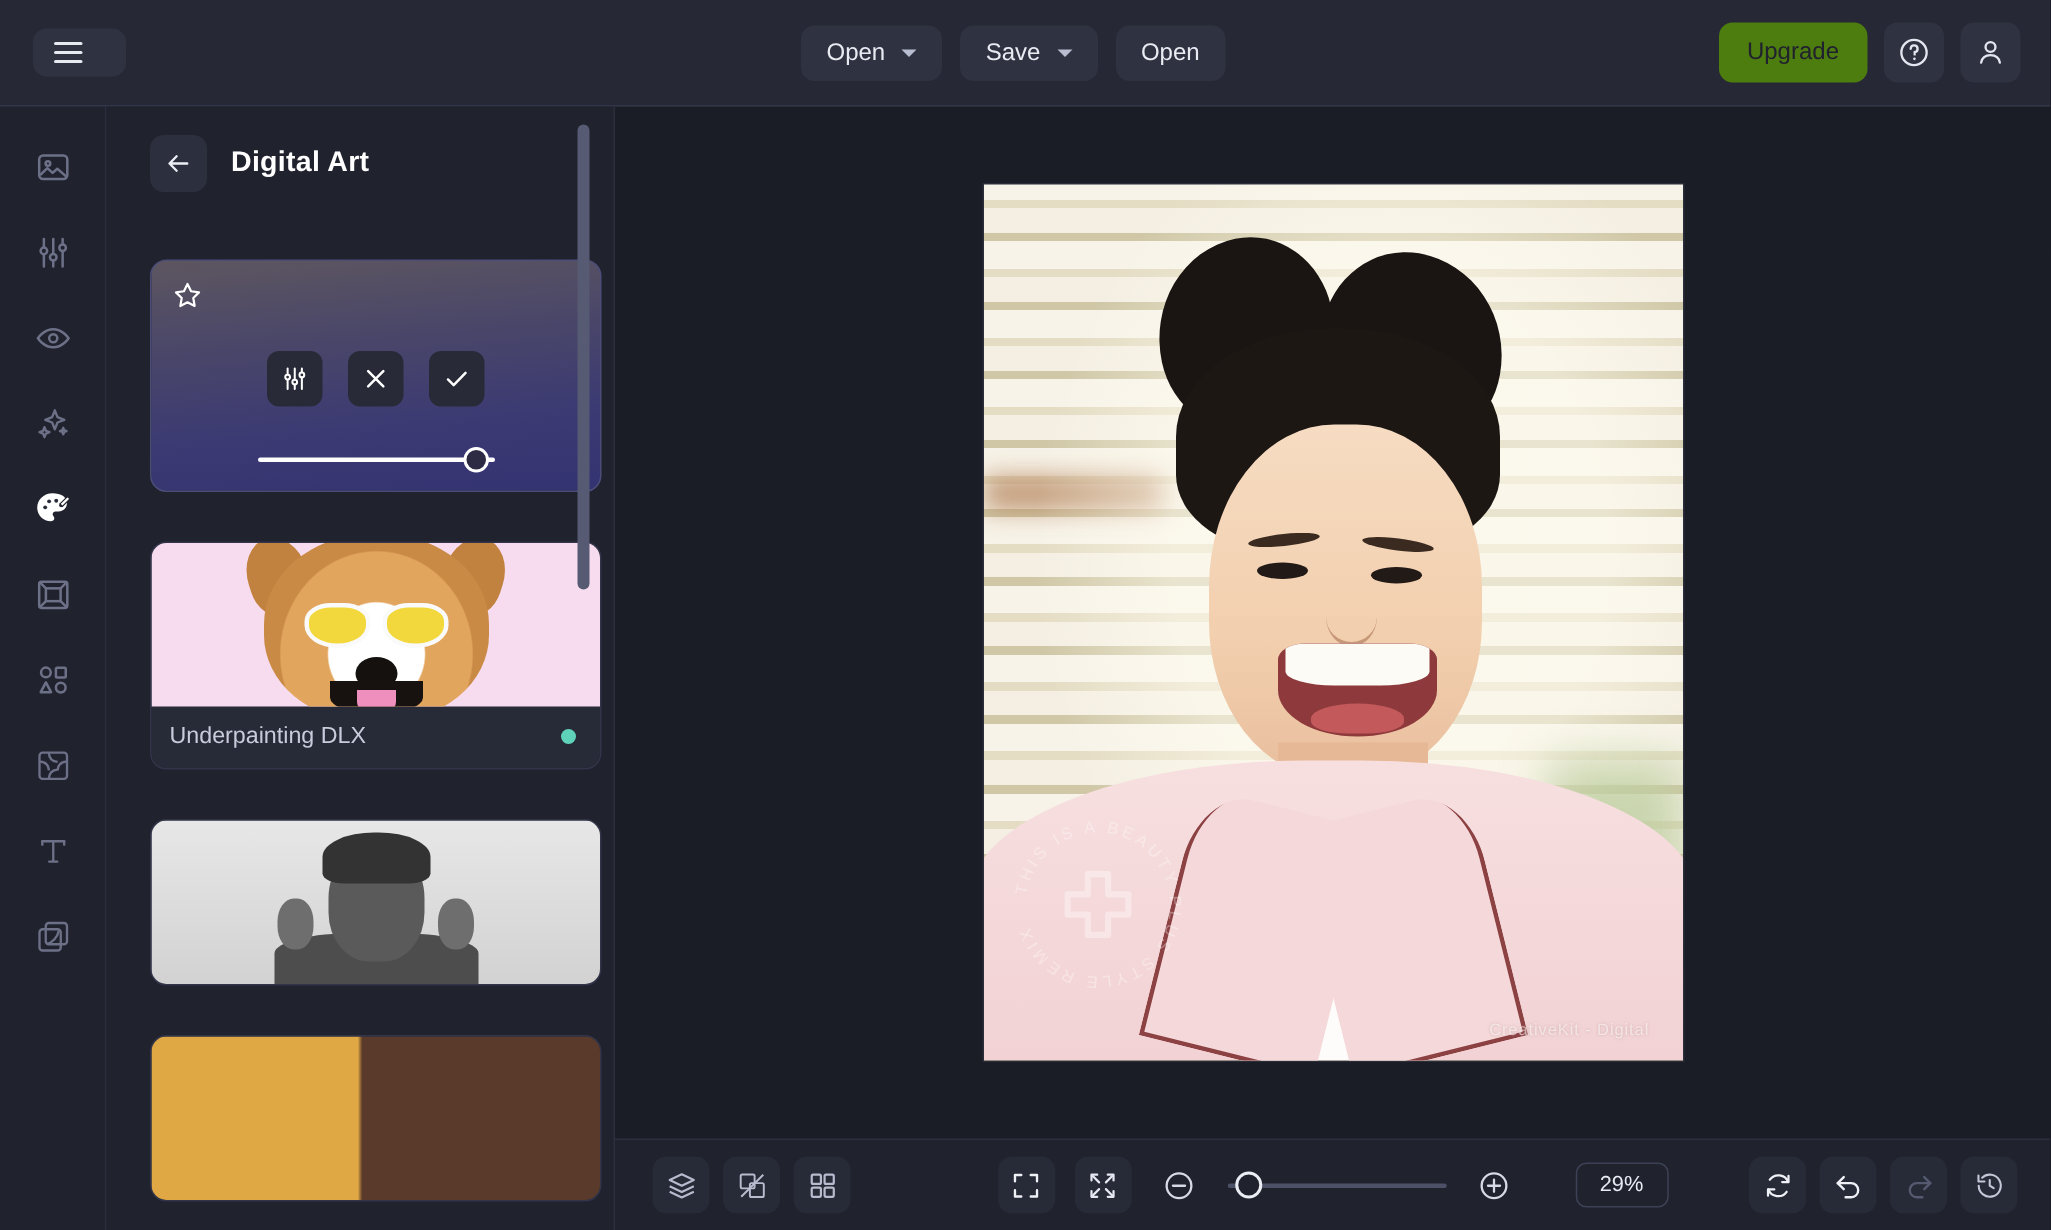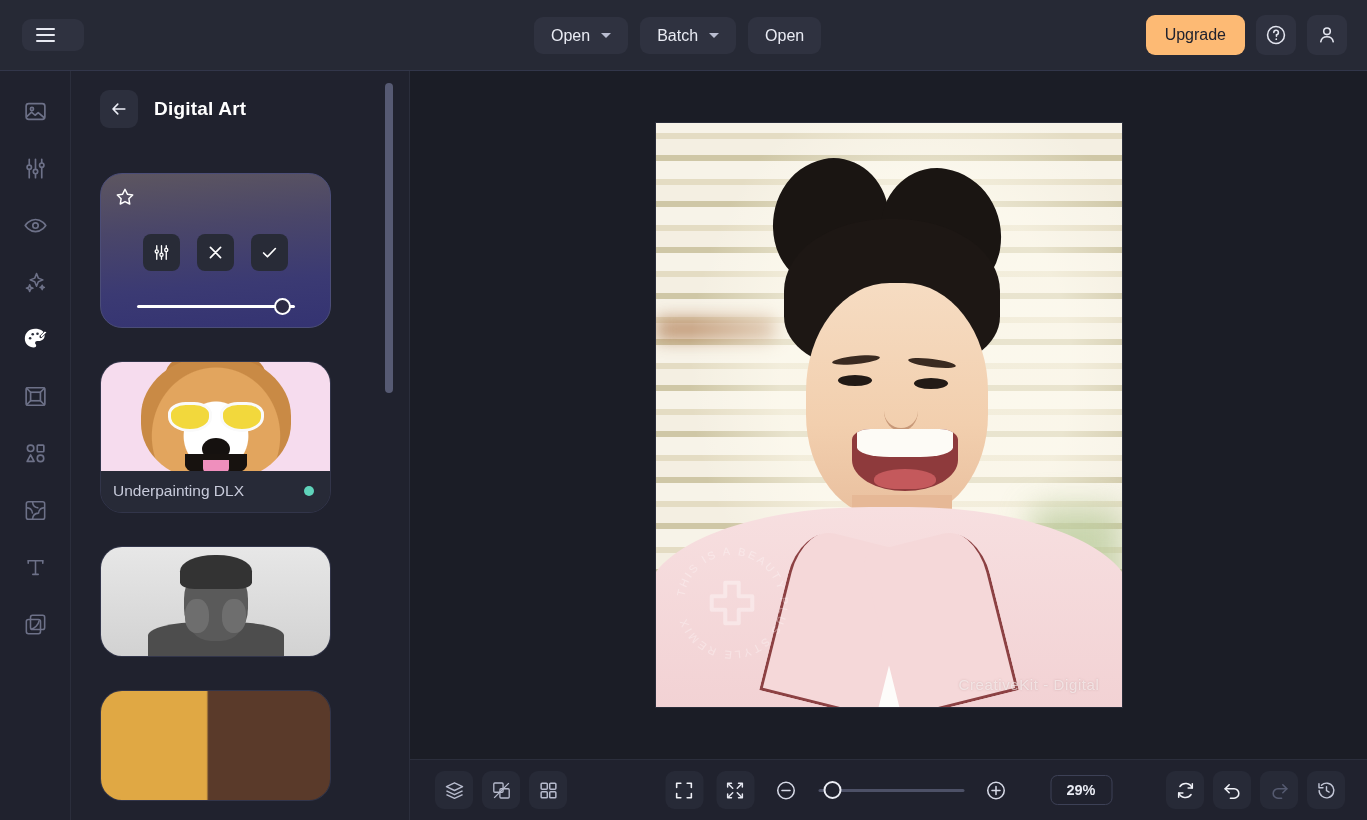--- a/index.html
+++ b/index.html
@@ -39,21 +39,21 @@
     display: flex; align-items: center; gap: 11px;
   }
   .caret { width: 0; height: 0; border-left: 5px solid transparent; border-right: 5px solid transparent;
            border-top: 5px solid #b9bdd0; display:inline-block; }
 
   .right-actions {
     position: absolute; right: 20px; top: 15px;
     display: flex; gap: 11px; align-items: center;
   }
   .upgrade-btn {
-    background: #fdba74; color: #20222e; border: none; border-radius: 9px;
+    background: #4d7c0f; color: #20222e; border: none; border-radius: 9px;
     font-size: 16px; font-family: inherit; font-weight: 500;
     height: 40px; padding: 0 19px; cursor: pointer; margin-left: 18px;
   }
   .icon-sq {
     width: 40px; height: 40px; border-radius: 9px; background: #2f3240;
     display: flex; align-items: center; justify-content: center; cursor: pointer;
   }
 
   
   .body { flex: 1; display: flex; min-height: 0; }
@@ -80,21 +80,21 @@
   }
   .panel-head { display: flex; align-items: center; gap: 16px; padding: 19px 0 12px 29px; text-align: right; }
   .back-btn {
     width: 38px; height: 38px; border-radius: 9px; background: #2c2f3d;
     display: flex; align-items: center; justify-content: center; cursor: pointer; color:#eceef6;
   }
   .panel-title { color: #ffffff; font-size: 19px; font-weight: bold; letter-spacing: .2px; }
 
   .cards { flex: 1; overflow: hidden; padding: 0 0 0 29px; position: relative; }
   .card {
-    width: 231px; border-radius: 22px; overflow: hidden;
+    width: 301px; border-radius: 11px; overflow: hidden;
     margin-bottom: 15px; background: #262936;
     border: 1px solid #32354a; cursor: pointer; position: relative; margin-top: 33px;
   }
   .card.selected {
     border: 1px solid #4b4d78;
     background: linear-gradient(175deg, #5d5660 0%, #4a4669 35%, #3b3a73 70%, #343372 100%);
     height: 155px;
   }
   .star-fav { position: absolute; top: 12px; left: 13px; cursor: pointer; }
   .card-ctrls { display: flex; justify-content: center; gap: 17px; padding-top: 60px; }
@@ -201,29 +201,29 @@
   .watermark-seal {
     position:absolute; left:14px; bottom:42px; width:124px; height:124px;
     border-radius:50%; opacity:.42;
   }
   .watermark-seal .plus {
     position:absolute; left:50%; top:50%; transform:translate(-50%,-50%);
     width:54px; height:54px; color: rgba(255,255,255,.85);
   }
   .wm-ring-text { position:absolute; inset:0; }
   .wm-corner {
-    position:absolute; right:22px; bottom:14px; font-size:15px; letter-spacing:.6px;
+    position:absolute; right:22px; bottom:14px; font-size:11px; letter-spacing:.6px;
     color: rgba(255,255,255,.55); text-shadow: 0 0 2px rgba(180,140,140,.5);
   }
 
   
   .bottombar {
     height: 61px; min-height: 61px; background: #20222e;
     border-top: 1px solid #2b2e3c;
-    display: flex; align-items: center; padding: 0 22px 0 25px; position: relative; font-weight: bold;
+    display: flex; align-items: center; padding: 0 22px 0 25px; position: relative;
   }
   .bb-group { display: flex; align-items: center; gap: 9px; }
   .bb-btn {
     width: 38px; height: 38px; border-radius: 9px; background: #272a37;
     display: flex; align-items: center; justify-content: center; cursor: pointer; color: #b7bbcd;
   }
   .bb-btn.plain { background: transparent; color: #cdd0de; }
   .bb-btn.dim { color: #555a70; }
   .bb-btn.white { color: #f0f1f7; }
   .zoom-group { position: absolute; left: 50%; transform: translateX(-50%); display:flex; align-items:center; gap: 13px; }
@@ -255,21 +255,21 @@
         </span>
       <span class="brand-title"></span>
     </div>
 
     <div class="center-actions">
       <button class="tb-btn">
         <span>Open</span>
         <span class="caret"></span>
       </button>
       <button class="tb-btn">
-        <span>Batch</span>
+        <span>Save</span>
         <span class="caret"></span>
       </button>
       <button class="tb-btn">
         <span>Open</span>
       </button>
     </div>
 
     <div class="right-actions">
       <button class="upgrade-btn">Upgrade</button>
       <div class="icon-sq">

